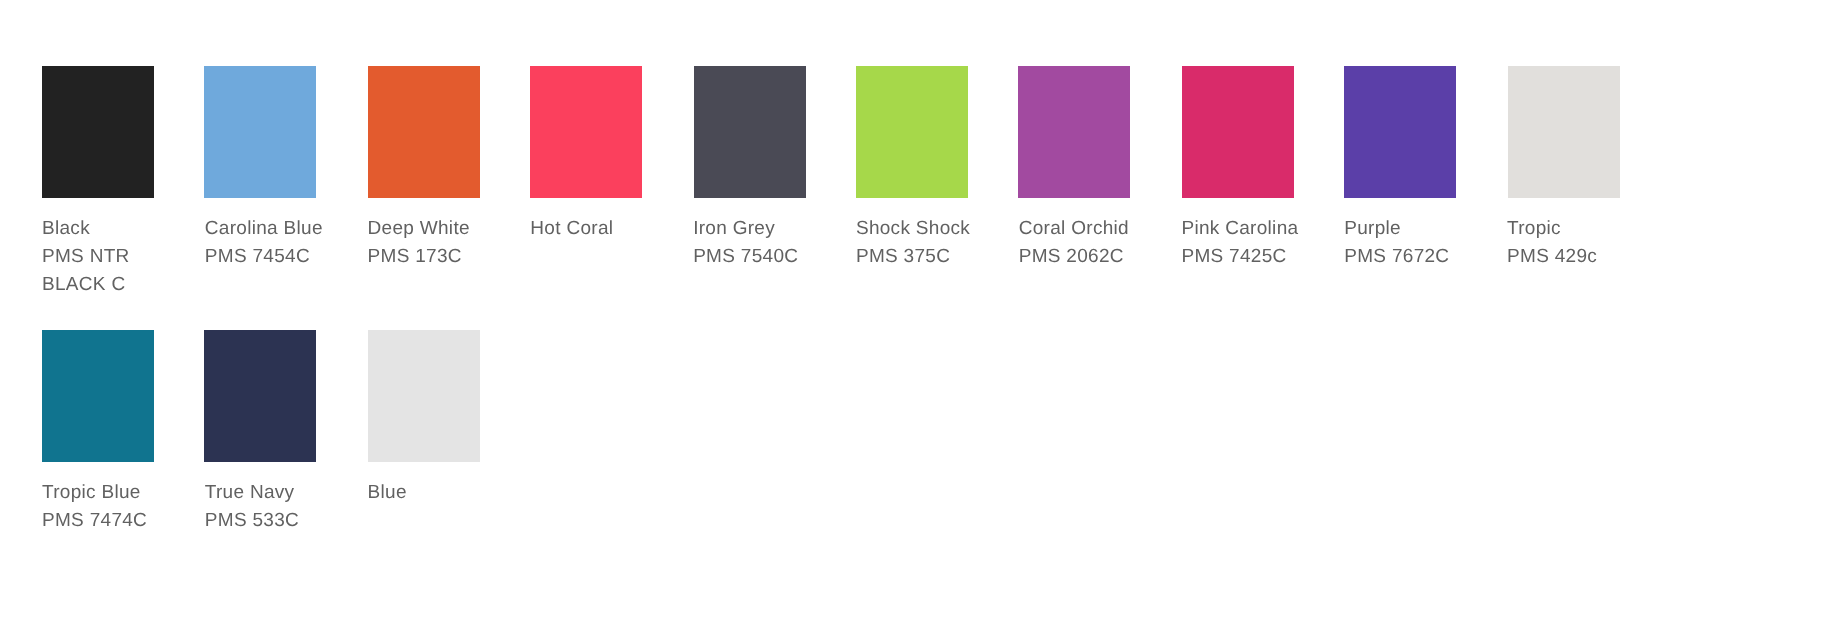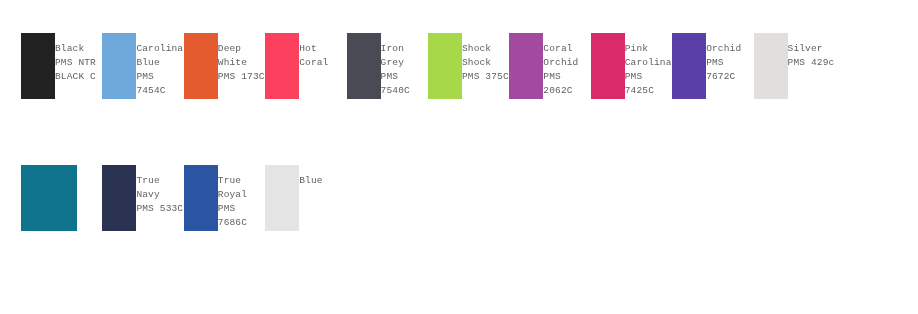--- a/index.html
+++ b/index.html
@@ -26,23 +26,22 @@
     flex-direction: row;
     align-items: flex-start;
   }
   #swatch-row-1 { top: 33px; }
   #swatch-row-2 { top: 165px; }
 
   .swatch-cell {
     width: 81.4px;
     flex: 0 0 81.4px;
     display: flex;
-    flex-direction: row;
+    flex-direction: column;
     align-items: flex-start;
-    font-family: Liberation Mono, monospace;
   }
   .swatch-chip {
     width: 56px;
     height: 66px;
     box-sizing: border-box;
   }
   .swatch-labels {
     margin-top: 9px;
     display: flex;
     flex-direction: column;
@@ -116,48 +115,45 @@
       <div class="swatch-cell">
         <div class="swatch-chip" style="background-color: rgb(217, 43, 106);"></div>
         <div class="swatch-labels">
           <div class="swatch-name">Pink Carolina</div>
           <div class="swatch-code">PMS 7425C</div>
         </div>
       </div>
       <div class="swatch-cell">
         <div class="swatch-chip" style="background-color: rgb(91, 63, 168);"></div>
         <div class="swatch-labels">
-          <div class="swatch-name">Orchid</div>
+          <div class="swatch-name">Purple</div>
           <div class="swatch-code">PMS 7672C</div>
         </div>
       </div>
       <div class="swatch-cell">
         <div class="swatch-chip" style="background-color: rgb(225, 223, 220);"></div>
         <div class="swatch-labels">
-          <div class="swatch-name">Silver</div>
+          <div class="swatch-name">Tropic</div>
           <div class="swatch-code">PMS 429c</div>
         </div>
       </div>
     </div>
   <div class="swatch-row" id="swatch-row-2">
       <div class="swatch-cell">
         <div class="swatch-chip" style="background-color: rgb(16, 116, 143);"></div>
+        <div class="swatch-labels">
+          <div class="swatch-name">Tropic Blue</div>
+          <div class="swatch-code">PMS 7474C</div>
+        </div>
       </div>
       <div class="swatch-cell">
         <div class="swatch-chip" style="background-color: rgb(44, 51, 82);"></div>
         <div class="swatch-labels">
           <div class="swatch-name">True Navy</div>
           <div class="swatch-code">PMS 533C</div>
-        </div>
-      </div>
-      <div class="swatch-cell">
-        <div class="swatch-chip" style="background-color: rgb(43, 85, 162);"></div>
-        <div class="swatch-labels">
-          <div class="swatch-name">True Royal</div>
-          <div class="swatch-code">PMS 7686C</div>
         </div>
       </div>
       <div class="swatch-cell">
         <div class="swatch-chip" style="background-color: rgb(228, 228, 228);"></div>
         <div class="swatch-labels">
           <div class="swatch-name">Blue</div>
         </div>
       </div>
     </div>
 

